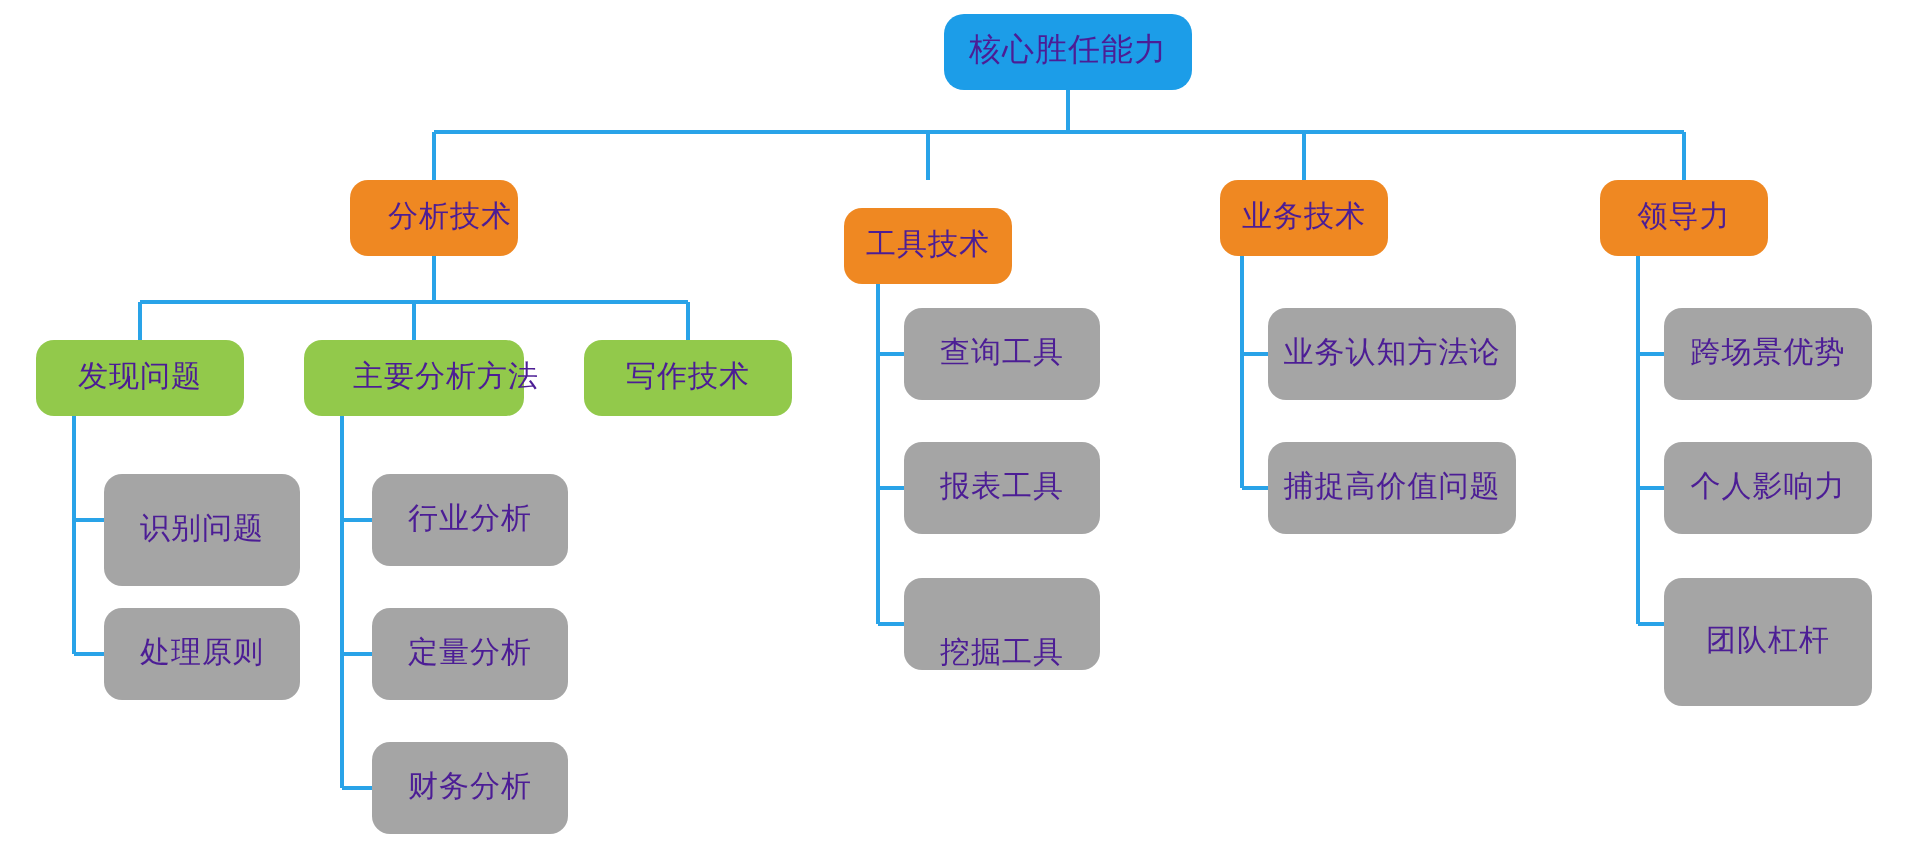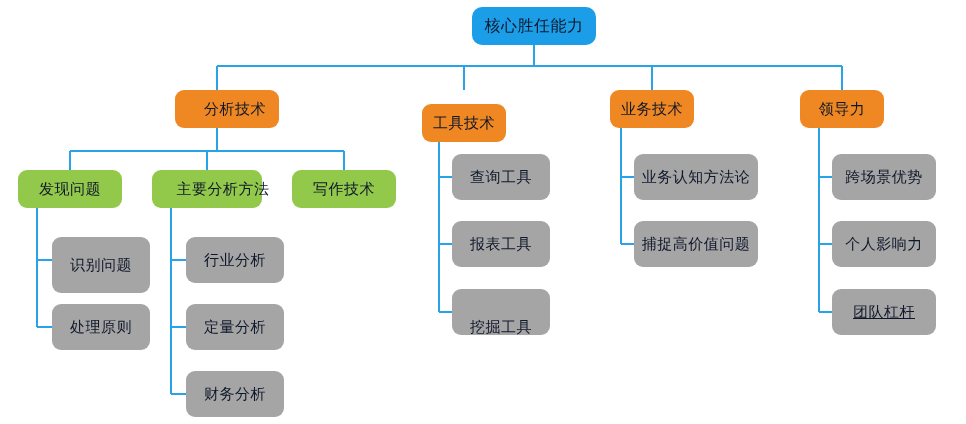--- a/index.html
+++ b/index.html
@@ -23,21 +23,21 @@
     height: 424px;
     pointer-events: none;
   }
   .node {
     position: absolute;
     box-sizing: border-box;
     display: flex;
     align-items: center;
     justify-content: center;
     text-align: center;
-    color: #0f172a;
+    color: #4c1d95;
     border-radius: 9px;
     letter-spacing: 0.5px;
     line-height: 1.1;
     white-space: nowrap;
     user-select: none;
   }
   .node.root {
     background: #1C9DE8;
     font-size: 16px;
     border-radius: 10px;
@@ -89,21 +89,21 @@
       <line x1="819" y1="128" x2="819" y2="312" stroke="#29A3E8" stroke-width="2" shape-rendering="crispEdges"></line>
       <line x1="819" y1="177" x2="832" y2="177" stroke="#29A3E8" stroke-width="2" shape-rendering="crispEdges"></line>
       <line x1="819" y1="244" x2="832" y2="244" stroke="#29A3E8" stroke-width="2" shape-rendering="crispEdges"></line>
       <line x1="819" y1="312" x2="832" y2="312" stroke="#29A3E8" stroke-width="2" shape-rendering="crispEdges"></line>
     </svg>
 
   <div id="nodes">
       <div class="node root" style="left: 472px; top: 7px; width: 124px; height: 38px;">
         <span>核心胜任能力</span>
       </div>
-      <div class="node cat" style="left: 175px; top: 90px; width: 104px; height: 38px; padding-left: 16px;">
+      <div class="node cat" style="left: 175px; top: 90px; width: 84px; height: 38px; padding-left: 16px;">
         <span>分析技术</span>
       </div>
       <div class="node sub" style="left: 18px; top: 170px; width: 104px; height: 38px;">
         <span>发现问题</span>
       </div>
       <div class="node leaf" style="left: 52px; top: 237px; width: 98px; height: 56px;">
         <span>识别问题</span>
       </div>
       <div class="node leaf" style="left: 52px; top: 304px; width: 98px; height: 46px;">
         <span>处理原则</span>
@@ -146,18 +146,18 @@
       </div>
       <div class="node cat" style="left: 800px; top: 90px; width: 84px; height: 38px;">
         <span>领导力</span>
       </div>
       <div class="node leaf" style="left: 832px; top: 154px; width: 104px; height: 46px;">
         <span>跨场景优势</span>
       </div>
       <div class="node leaf" style="left: 832px; top: 221px; width: 104px; height: 46px;">
         <span>个人影响力</span>
       </div>
-      <div class="node leaf" style="left: 832px; top: 289px; width: 104px; height: 46px; text-decoration: underline;">
+      <div class="node leaf" style="left: 832px; top: 289px; width: 104px; height: 64px;">
         <span>团队杠杆</span>
       </div>
     </div>
 
 </div>
 
 </body></html>

